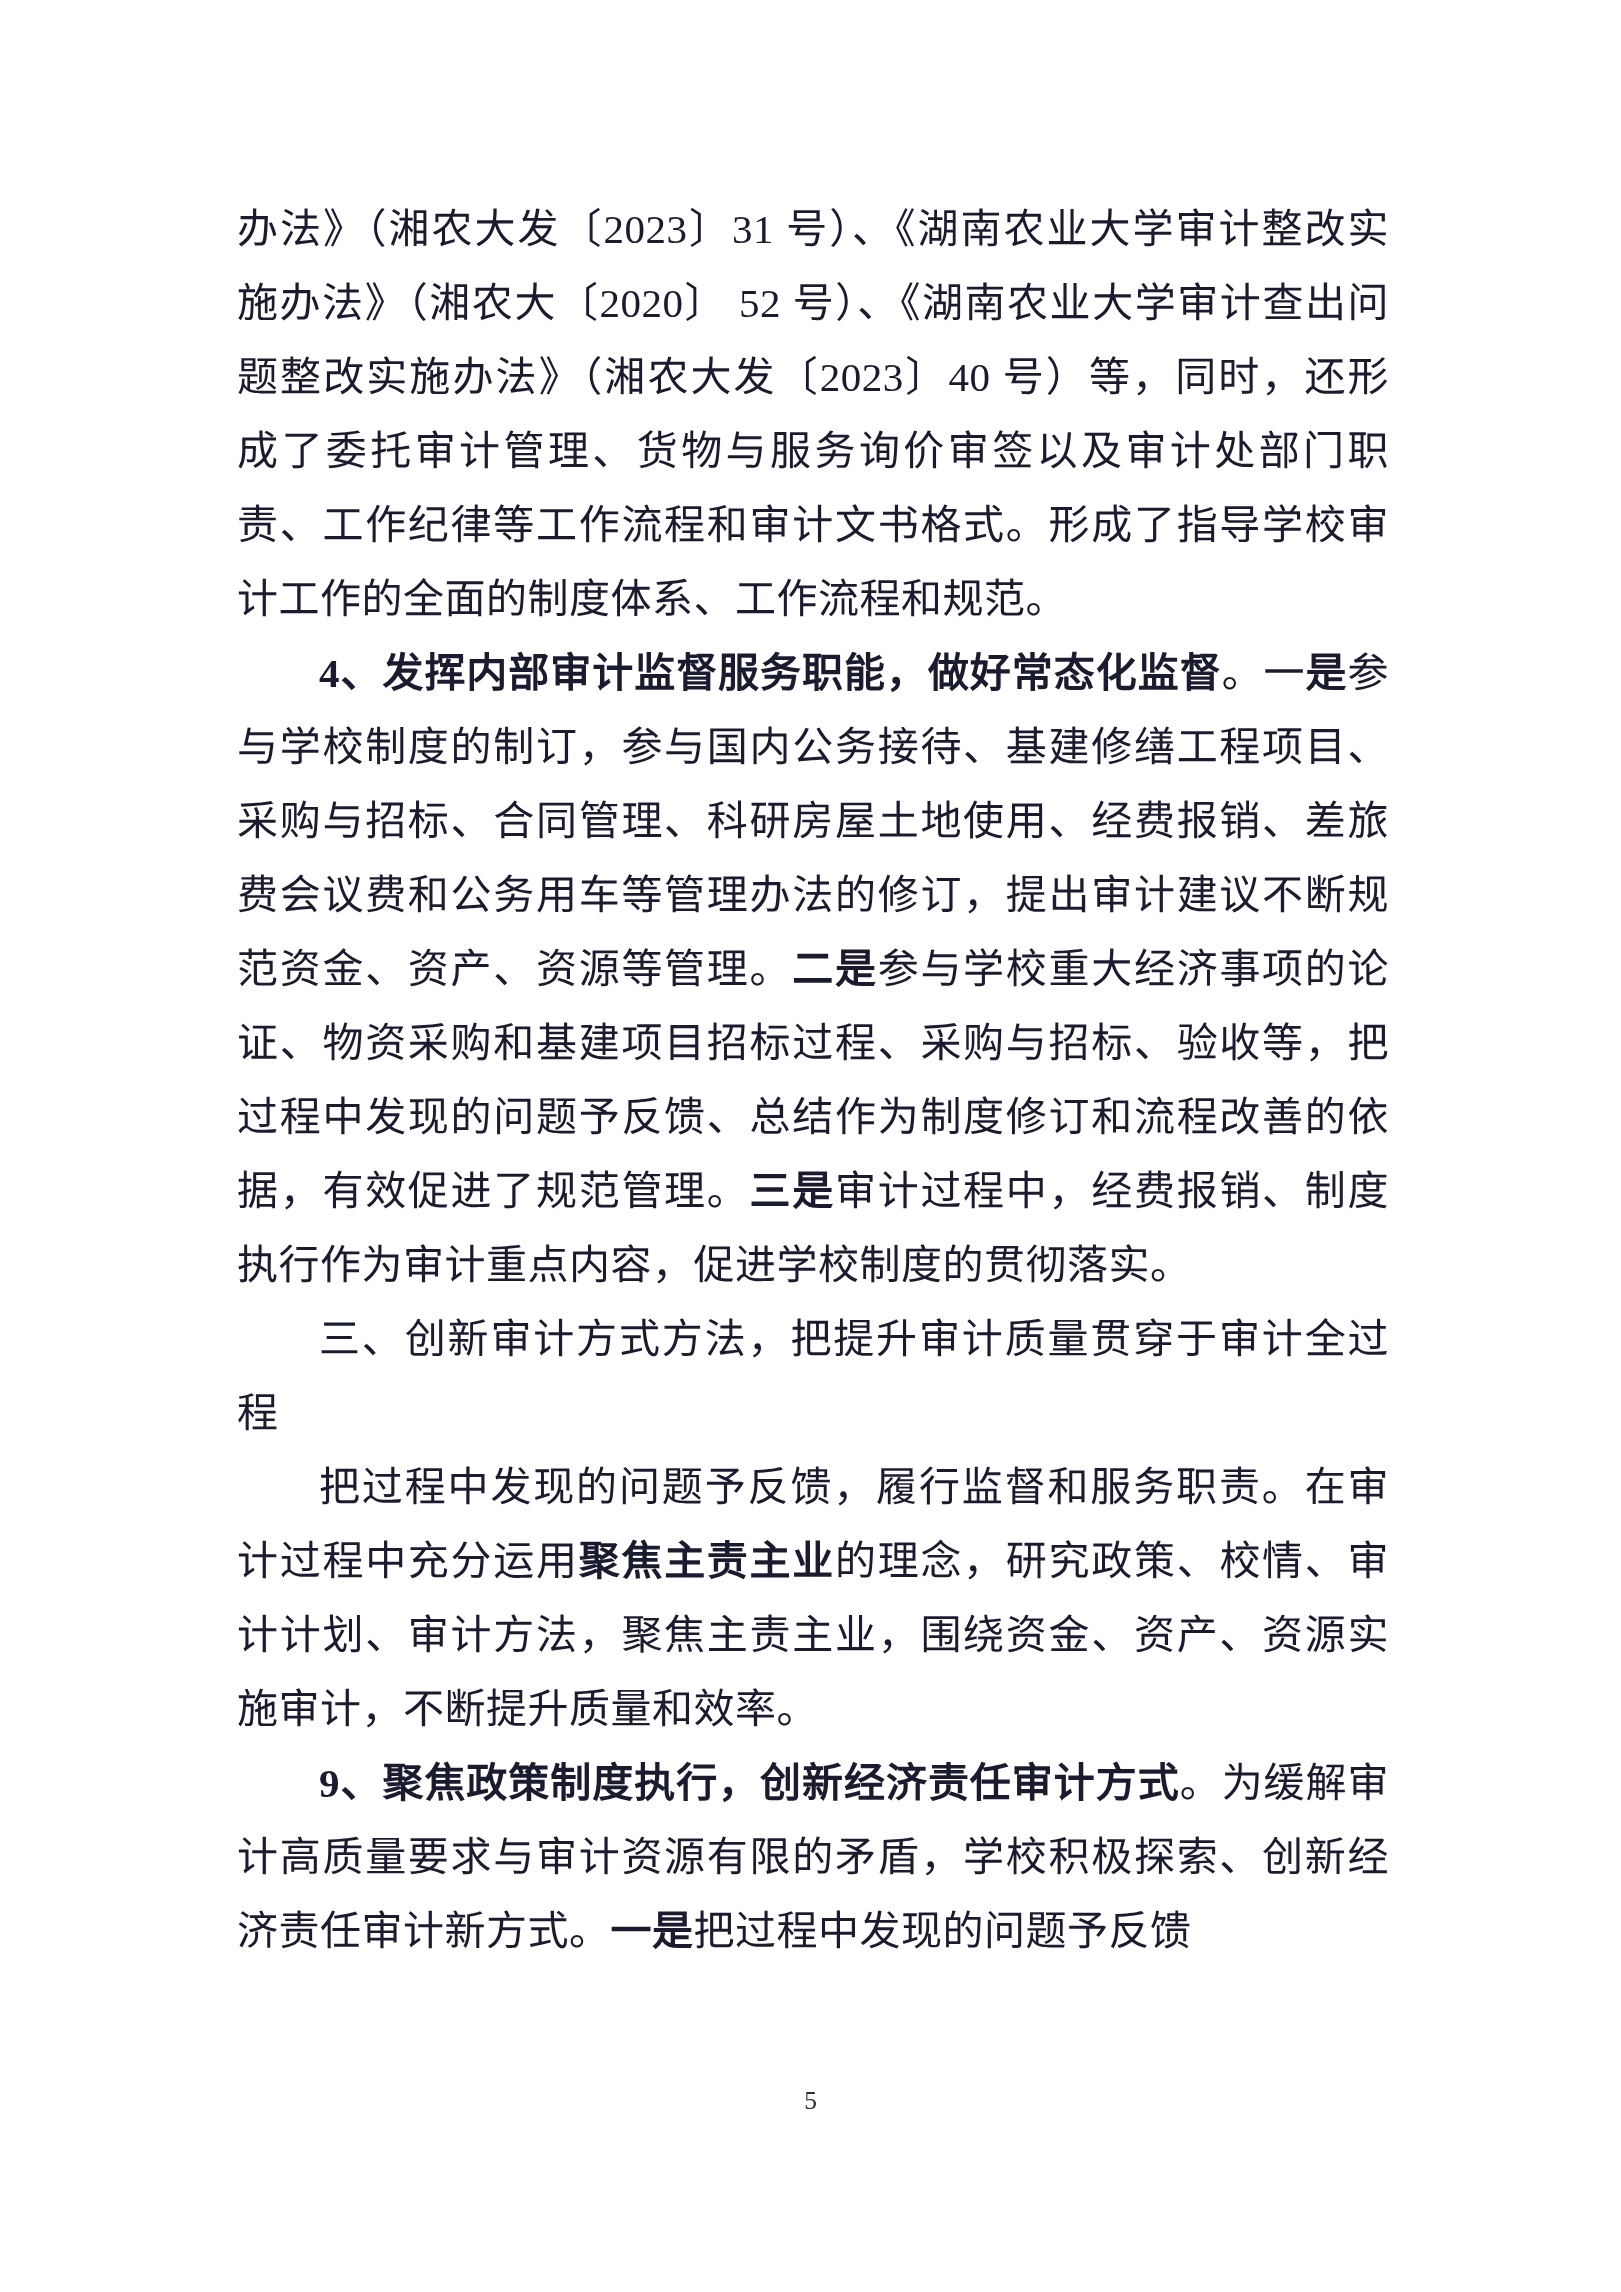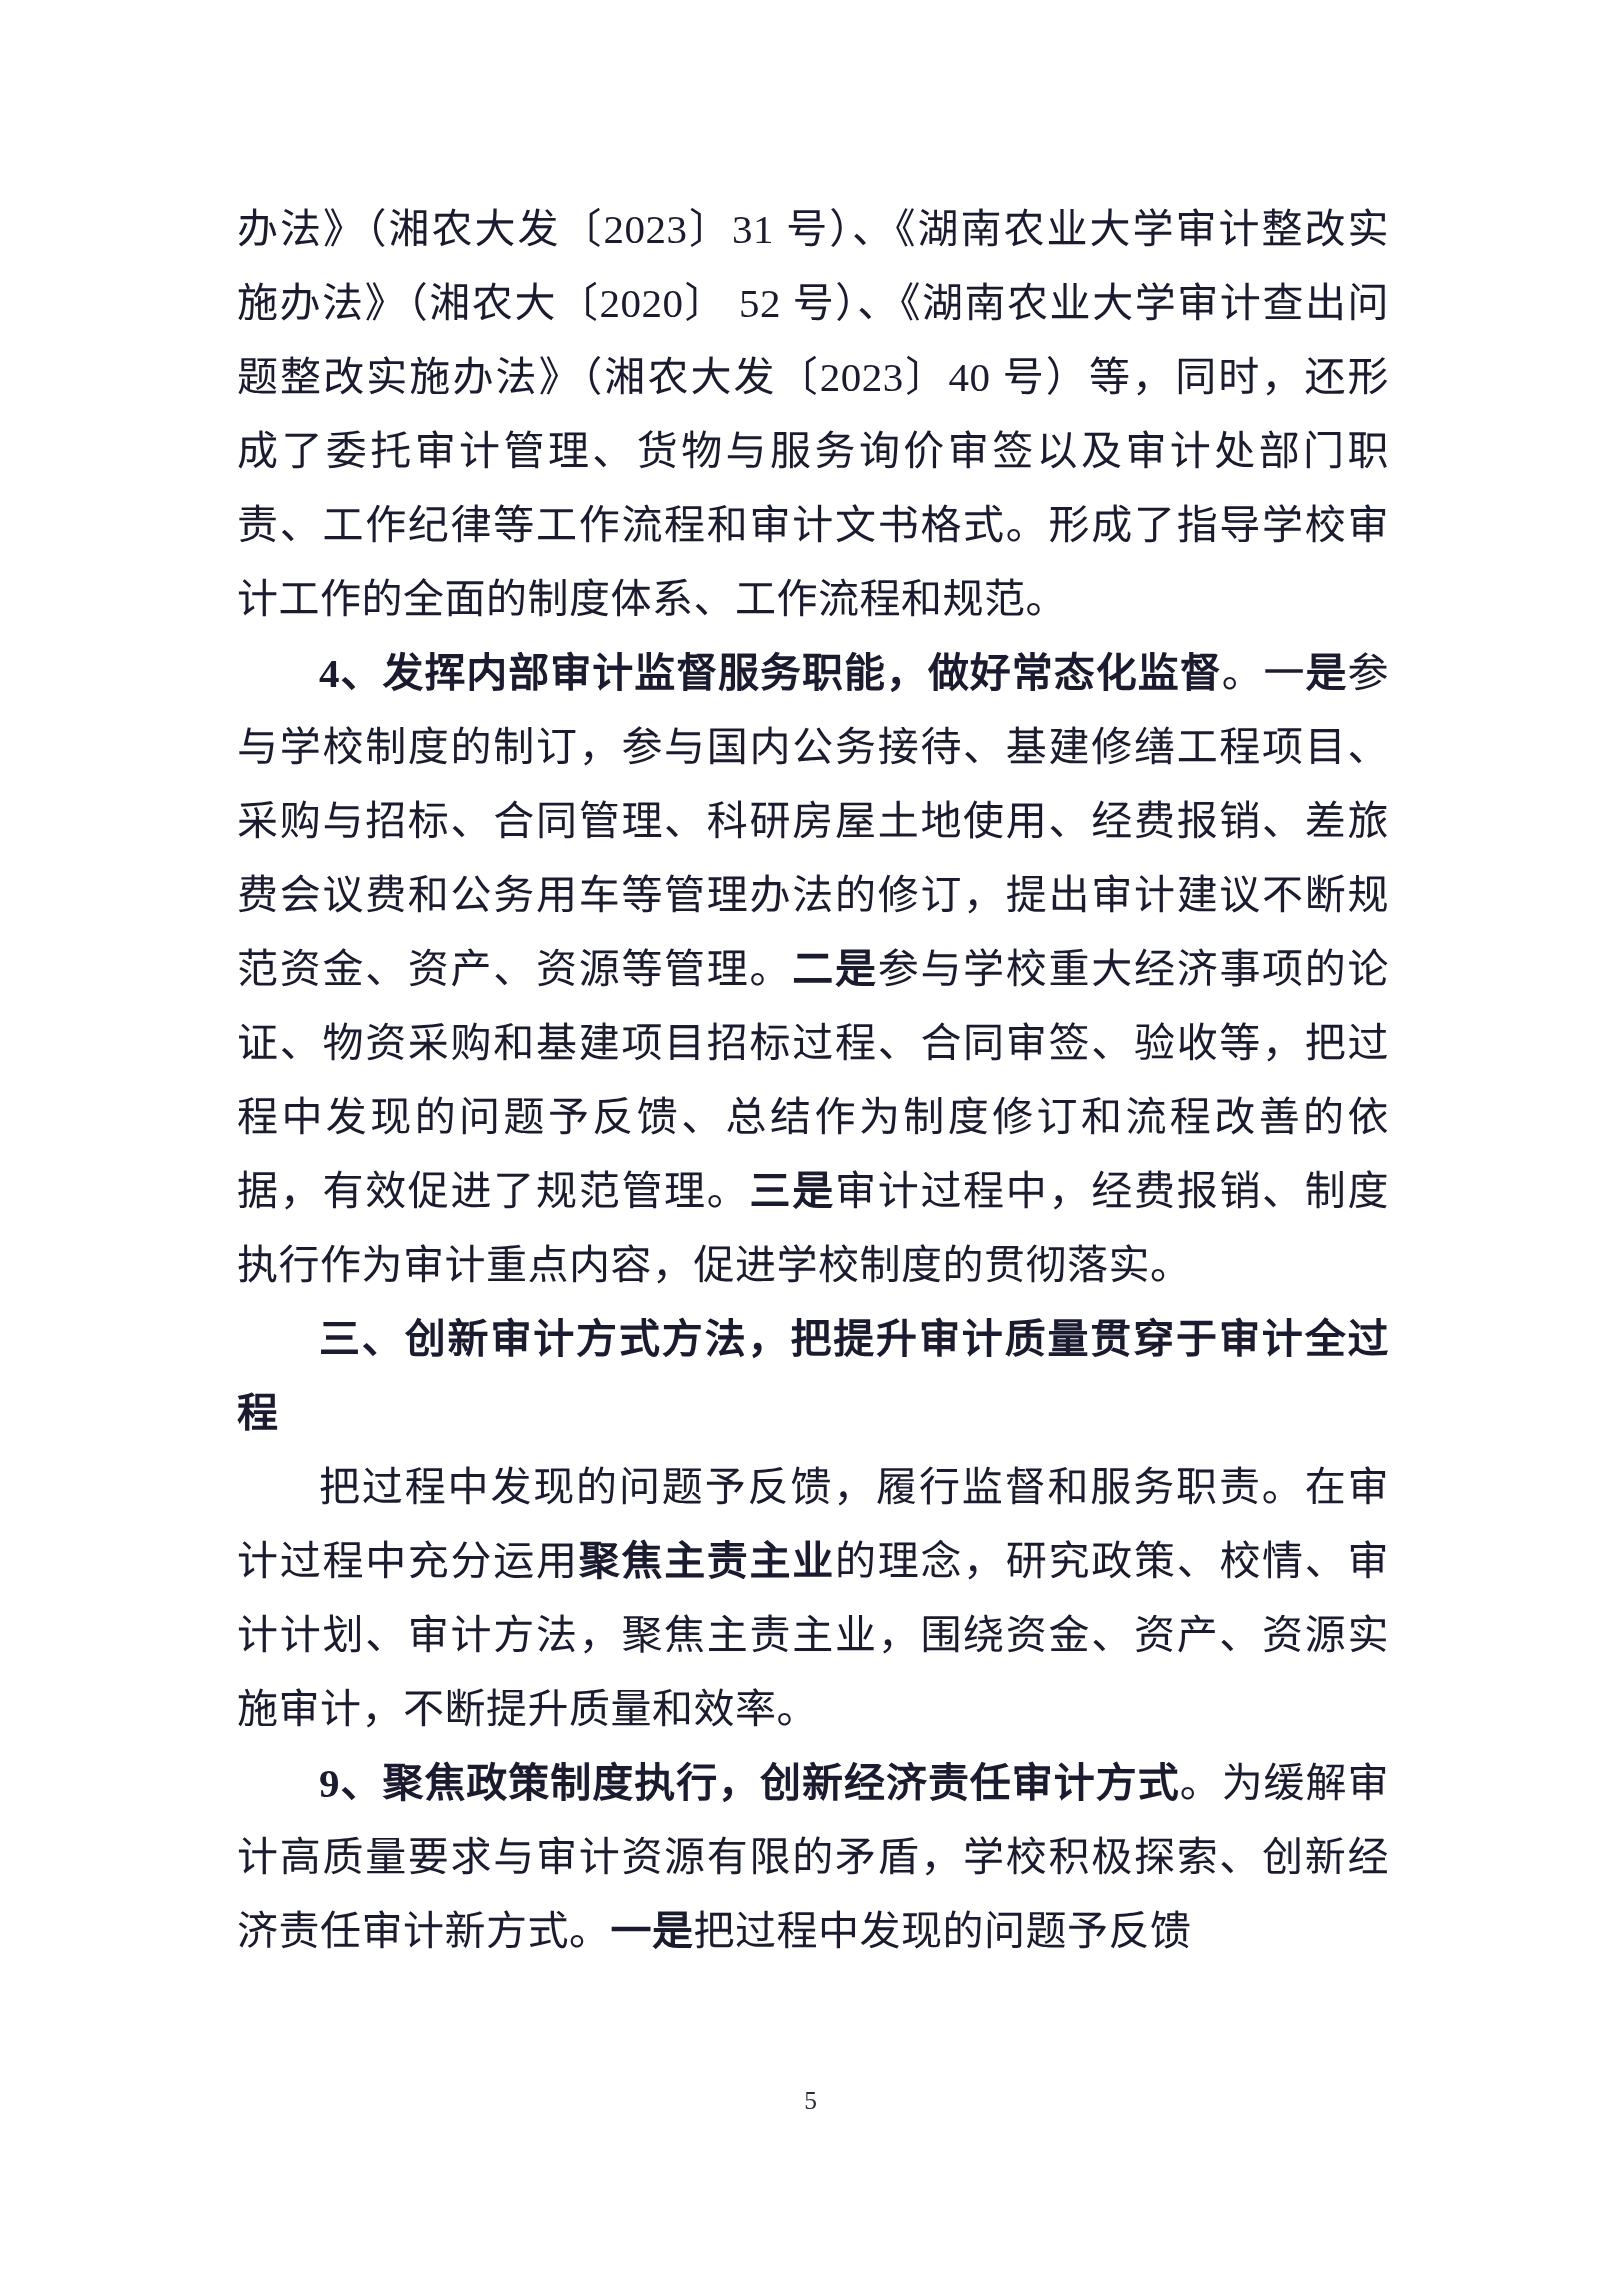--- a/index.html
+++ b/index.html
@@ -36,21 +36,21 @@
   }
   p.indent {
     text-indent: 82px;
   }
   .b {
     font-weight: bold;
     margin-top: 36px;
   }
   p.section-heading {
     text-indent: 82px;
-    font-weight: bold;
+    font-weight: normal;
     font-family: "Liberation Sans", "DejaVu Sans", sans-serif;
     letter-spacing: 0.5px;
     font-size: 41px;
     line-height: 74px;
   }
   .page-number {
     position: absolute;
     left: 0;
     right: 0;
     top: 2086px;
@@ -64,21 +64,21 @@
 <body>
 
 <div class="page">
   <div class="content">
 
     <p class="para">
       <span>办法》（湘农大发〔2023〕31 号）、《湖南农业大学审计整改实施办法》（湘农大〔2020〕 52 号）、《湖南农业大学审计查出问题整改实施办法》（湘农大发〔2023〕40 号）等，同时，还形成了委托审计管理、货物与服务询价审签以及审计处部门职责、工作纪律等工作流程和审计文书格式。形成了指导学校审计工作的全面的制度体系、工作流程和规范。</span>
     </p>
 
     <p class="para indent">
-      <span class="b">4、发挥内部审计监督服务职能，做好常态化监督</span><span>。一</span><span class="b">是</span><span>参与学校制度的制订，参与国内公务接待、基建修缮工程项目、采购与招标、合同管理、科研房屋土地使用、经费报销、差旅费会议费和公务用车等管理办法的修订，提出审计建议不断规范资金、资产、资源等管理。</span><span class="b">二是</span><span>参与学校重大经济事项的论证、物资采购和基建项目招标过程、合同审签、验收等，把过程中发现的问题予反馈、总结作为制度修订和流程改善的依据，有效促进了规范管理。</span><span class="b">三是</span><span>审计过程中，经费报销、制度执行作为审计重点内容，促进学校制度的贯彻落实。</span>
+      <span class="b">4、发挥内部审计监督服务职能，做好常态化监督</span><span>。一</span><span class="b">是</span><span>参与学校制度的制订，参与国内公务接待、基建修缮工程项目、采购与招标、合同管理、科研房屋土地使用、经费报销、差旅费会议费和公务用车等管理办法的修订，提出审计建议不断规范资金、资产、资源等管理。</span><span class="b">二是</span><span>参与学校重大经济事项的论证、物资采购和基建项目招标过程、采购与招标、验收等，把过程中发现的问题予反馈、总结作为制度修订和流程改善的依据，有效促进了规范管理。</span><span class="b">三是</span><span>审计过程中，经费报销、制度执行作为审计重点内容，促进学校制度的贯彻落实。</span>
     </p>
 
     <p class="section-heading">
       <span>三、创新审计方式方法，把提升审计质量贯穿于审计全过程</span>
     </p>
 
     <p class="para indent">
       <span>把过程中发现的问题予反馈，履行监督和服务职责。在审计过程中充分运用</span><span class="b">聚焦主责主业</span><span>的理念，研究政策、校情、审计计划、审计方法，聚焦主责主业，围绕资金、资产、资源实施审计，不断提升质量和效率。</span>
     </p>
 

